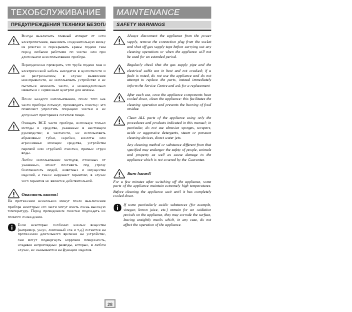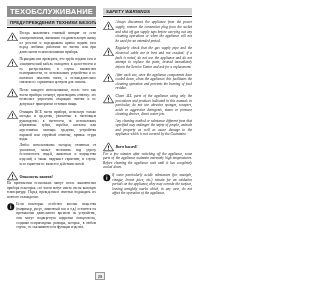--- a/index.html
+++ b/index.html
@@ -31,21 +31,21 @@
   }
   
   .titlebar{
     background:#8e8e8e;
     color:#ffffff;
     height:11px;
     line-height:11px;
     padding:0 3px;
     box-sizing:border-box;
     font-family:"Liberation Sans", sans-serif;
-    font-weight:bold;
+    font-weight:normal;
     font-size:7.6px;
     letter-spacing:0.2px;
     white-space:nowrap;
     overflow:hidden;
   }
   .titlebar.en{font-style:italic;}
   .subbar{
     background:#d4d4d4;
     color:#1a1a1a;
     height:7px;
@@ -219,20 +219,21 @@
               </svg>
           </span>
           <div class="para">Если некоторые особенно кислые вещества (например, уксус, лимонный сок и т.д.) остаются на протяжении длительного времени на устройстве, они могут подвергнуть коррозии поверхность, создавая неприглядные разводы, которые, в любом случае, не сказываются на функции изделия.</div>
         </div>
 
       </div>
     </div>
 
     <div class="col en">
 
+      <div class="titlebar en">MAINTENANCE</div>
       <div class="subbar en">SAFETY WARNINGS</div>
       <div class="rule"></div>
 
       <div class="body">
 
         <div class="block">
           <span class="warn-icon">
             <svg viewBox="0 0 22 19">
                 <polygon points="11,1.5 21,17.5 1,17.5" fill="none" stroke="#111" stroke-width="1.4" stroke-linejoin="round"></polygon>
                 <rect x="10.1" y="7" width="1.8" height="5.4" fill="#111"></rect>

